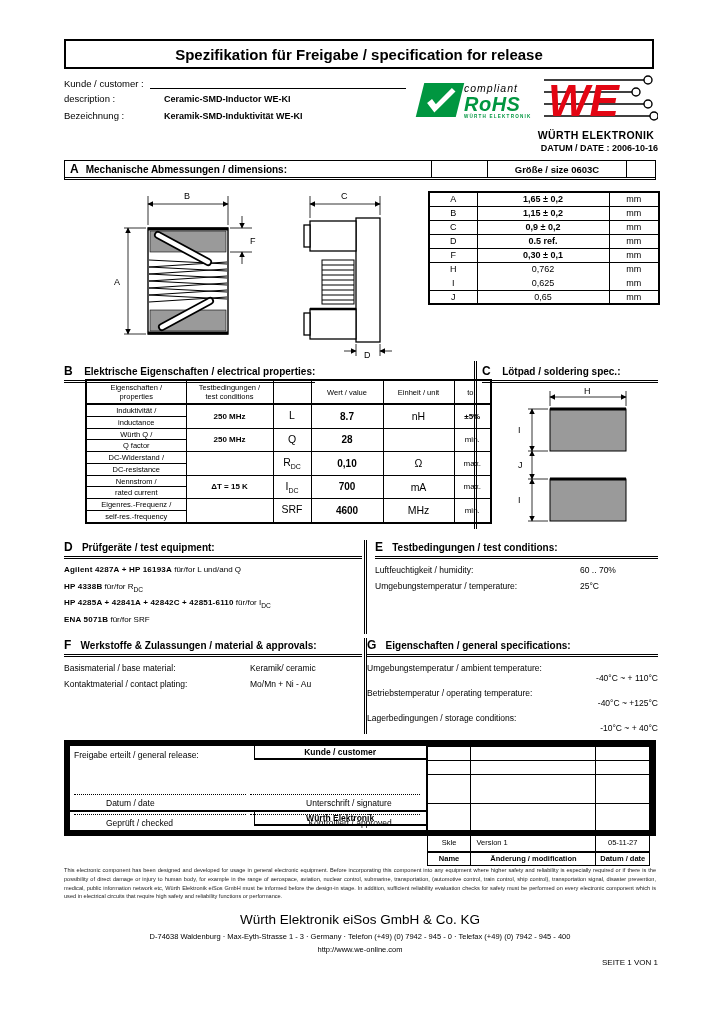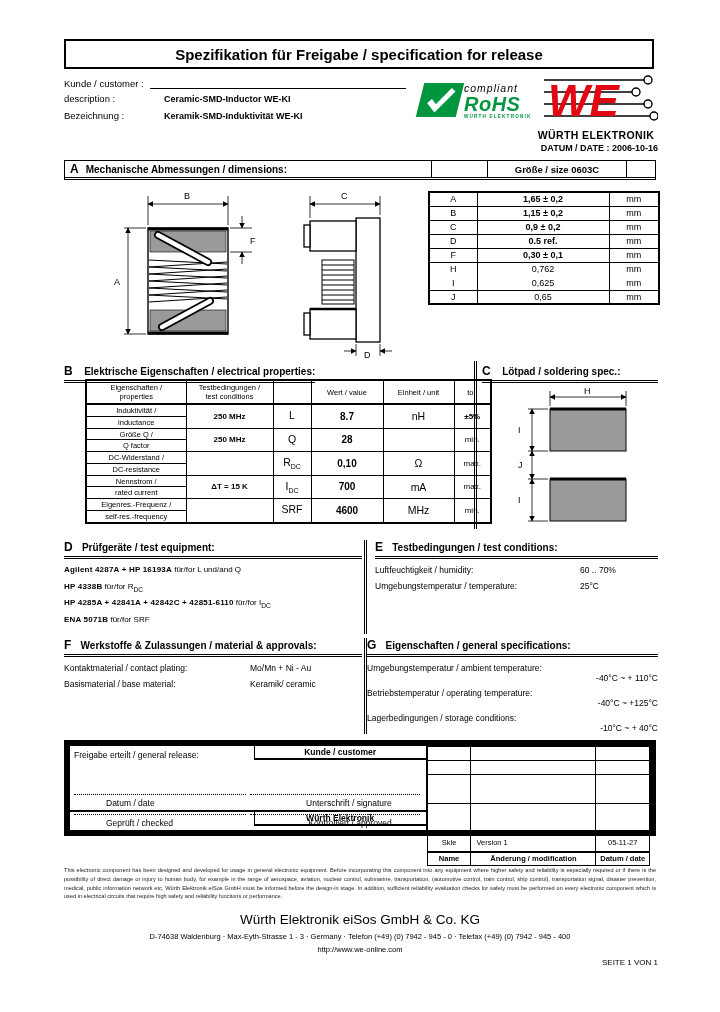--- a/index.html
+++ b/index.html
@@ -358,21 +358,21 @@
             <div class="en">inductance</div>
           </td>
       <td class="cond">250 MHz</td>
       <td class="sym"><span>L</span><sub></sub></td>
       <td class="val">8.7</td>
       <td class="unit">nH</td>
       <td class="tol b">±5%</td>
     </tr>
     <tr>
       <td class="prop-cell">
-            <div class="de">Größe Q /</div>
+            <div class="de">Würth Q /</div>
             <div class="en">Q factor</div>
           </td>
       <td class="cond">250 MHz</td>
       <td class="sym"><span>Q</span><sub></sub></td>
       <td class="val">28</td>
       <td class="unit"></td>
       <td class="tol">min.</td>
     </tr>
     <tr>
       <td class="prop-cell">
@@ -467,26 +467,26 @@
         <span>25°C</span>
       </div>
   </div>
 
   <div class="txt-sec sec-f">
     <div class="head">
       <span class="sec-letter">F</span>
       <span class="sec-title">Werkstoffe &amp; Zulassungen / material &amp; approvals:</span>
     </div>
     <div class="kv">
+        <span class="k2">Basismaterial / base material:</span>
+        <span>Keramik/ ceramic</span>
+      </div>
+    <div class="kv">
         <span class="k2">Kontaktmaterial / contact plating:</span>
         <span>Mo/Mn + Ni - Au</span>
-      </div>
-    <div class="kv">
-        <span class="k2">Basismaterial / base material:</span>
-        <span>Keramik/ ceramic</span>
       </div>
   </div>
 
   <div class="txt-sec sec-g">
     <div class="head">
       <span class="sec-letter">G</span>
       <span class="sec-title">Eigenschaften / general specifications:</span>
     </div>
     <div class="kv-right">
         <span class="k2">Umgebungstemperatur / ambient temperature:</span>

